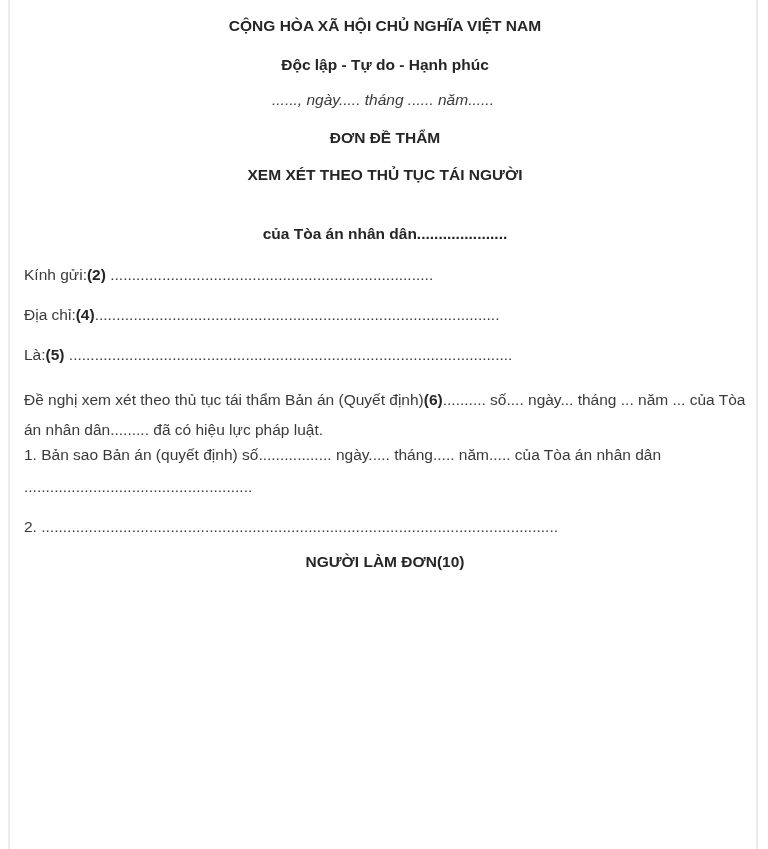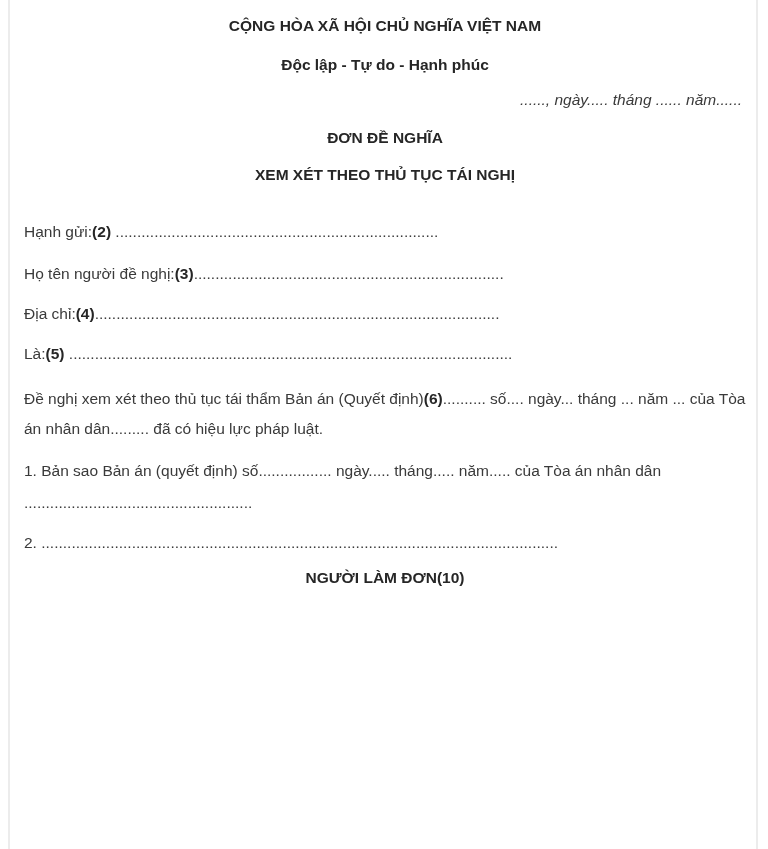--- a/index.html
+++ b/index.html
@@ -18,60 +18,58 @@
     font-family: "Liberation Sans", sans-serif;
     font-size: 15.5px;
     line-height: 19px;
     color: #3a3a3a;
     overflow: hidden;
   }
   .ln { white-space: nowrap; overflow: hidden; }
   .bold { font-weight: bold; color: #262626; }
   b.ref { font-weight: bold; color: #262626; }
   .center { text-align: center; }
-  .right { text-align: right; padding-right: 4px; }
+  .right { text-align: center; padding-right: 4px; }
   .italic { font-style: italic; }
   .subject { line-height: 23px; }
   .para { line-height: 30px; }
   .m8  { margin-top: 8px; }
   .m13 { margin-top: 13px; }
   .m16 { margin-top: 16px; }
-  .m17 { margin-top: 17px; }
+  .m17 { }
   .m18 { margin-top: 18px; }
   .m19 { margin-top: 19px; }
   .m20 { margin-top: 20px; }
   .m21 { margin-top: 21px; }
   .m23 { margin-top: 23px; }
   .m38 { margin-top: 38px; }
 </style>
 </head>
 <body>
 
 <div class="page">
 
   <div class="ln center bold">CỘNG HÒA XÃ HỘI CHỦ NGHĨA VIỆT NAM</div>
 
   <div class="ln center bold m20">Độc lập - Tự do - Hạnh phúc</div>
 
   <div class="ln right italic m16">......, ngày..... tháng ...... năm......</div>
 
-  <div class="ln center bold m19">ĐƠN ĐỀ NGHĨA</div>
+  <div class="ln center bold m19">ĐƠN ĐỀ THẨM</div>
 
-  <div class="ln center bold m18">XEM XÉT THEO THỦ TỤC TÁI NGHỊ</div>
+  <div class="ln center bold m18">XEM XÉT THEO THỦ TỤC TÁI NGƯỜI</div>
 
   <div class="subject center bold m38">
+    <div class="ln center">của Tòa án nhân dân.....................</div>
   </div>
 
   <div class="ln m20">
-    <span>Hạnh gửi:</span><b class="ref">(2)</b><span> ...........................................................................</span>
+    <span>Kính gửi:</span><b class="ref">(2)</b><span> ...........................................................................</span>
   </div>
 
-  <div class="ln m23">
-    <span>Họ tên người đề nghị:</span><b class="ref">(3)</b><span>........................................................................</span>
-  </div>
 
   <div class="ln m21">
     <span>Địa chỉ:</span><b class="ref">(4)</b><span id="address-dots">..............................................................................................</span>
   </div>
 
   <div class="ln m21">
     <span>Là:</span><b class="ref">(5)</b><span> .......................................................................................................</span>
   </div>
 
 

